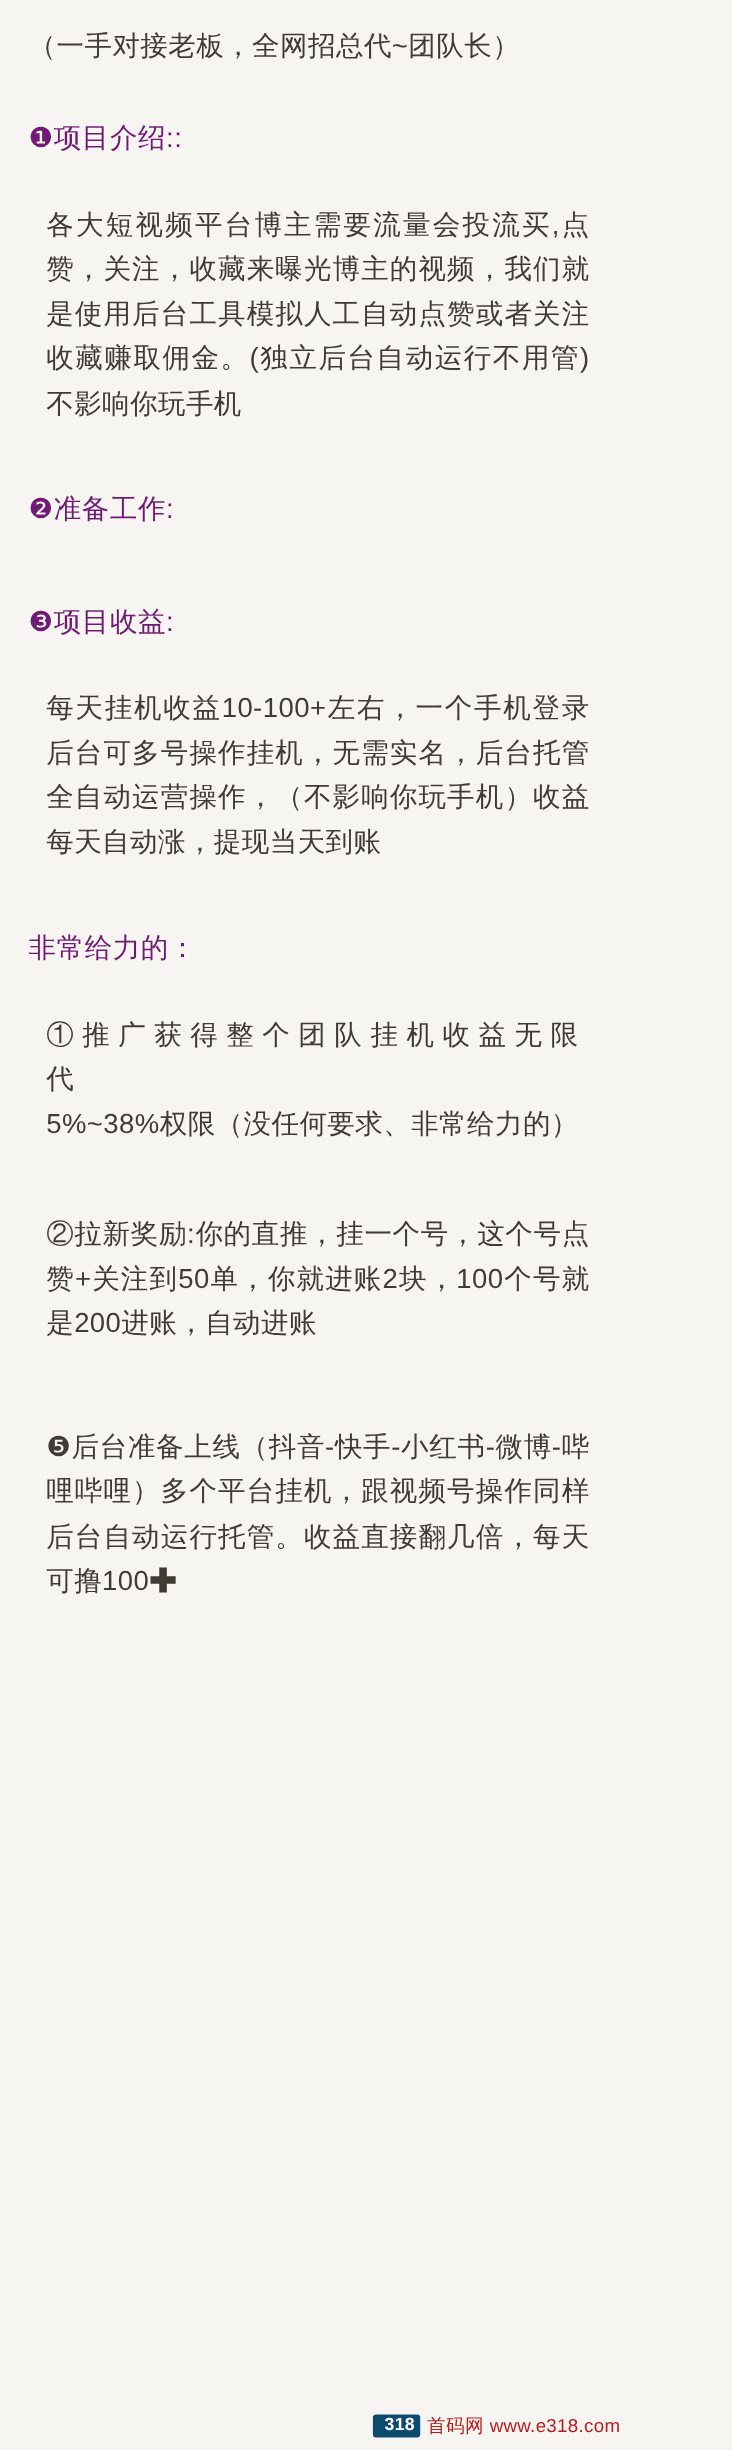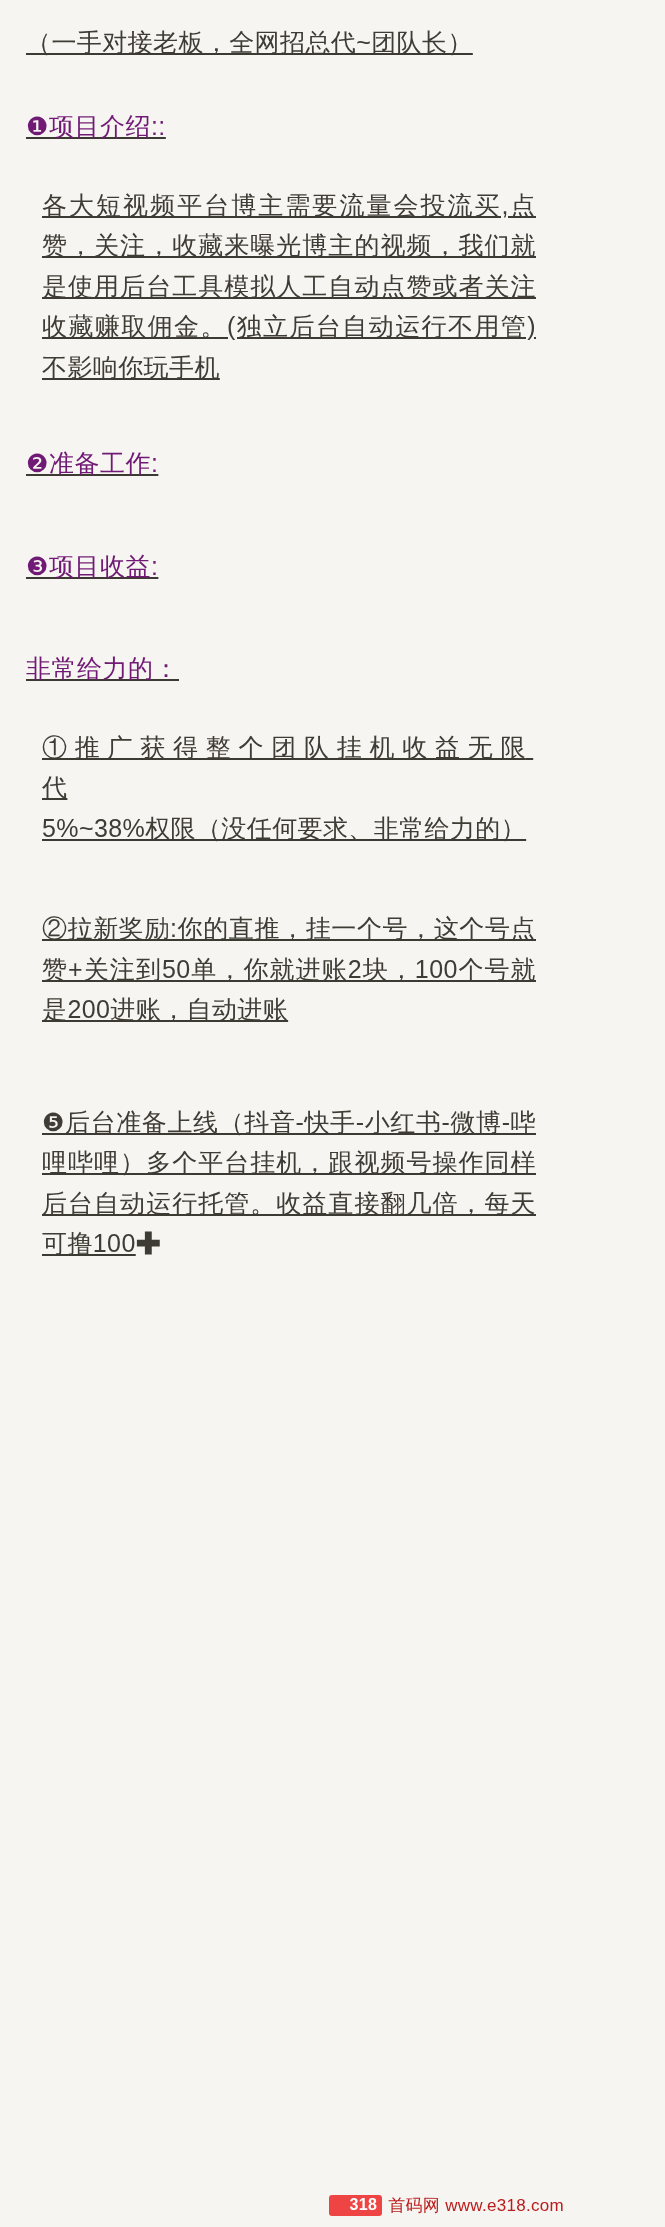--- a/index.html
+++ b/index.html
@@ -15,21 +15,20 @@
     position: relative;
     overflow: hidden;
   }
   .page {
     position: relative;
     width: 578px;
     height: 2227px;
     background: #f7f5f1;
     box-sizing: border-box;
     padding: 22px 26px 0 26px;
-    text-decoration: underline;
   }
   .content {
     font-size: 25px;
     line-height: 1.62;
     letter-spacing: 0.4px;
     color: #3f3b35;
   }
   .spacer-lg { height: 40px; }
   .spacer-md { height: 28px; }
   .spacer-sm { height: 16px; }
@@ -72,25 +71,25 @@
     bottom: 10px;
     display: flex;
     align-items: center;
     gap: 6px;
     font-size: 17px;
     color: #8e8a83;
     letter-spacing: 0.3px;
   }
   .wm-badge {
     display: inline-block;
-    background: #ef4444;
+    background: #0c4a6e;
     color: #ffffff;
     font-size: 16px;
     font-weight: bold;
-    padding: 2px 5px 3px 21px;
+    padding: 2px 5px 3px 11px;
     border-radius: 3px;
     line-height: 1;
   }
   .wm-text { color: #b91c1c; }
 </style>
 </head>
 <body>
 
 <div class="page">
   <div class="content">
@@ -105,20 +104,21 @@
 
     <div class="spacer-lg"></div>
 
     <p class="heading">❷准备工作:</p>
     <div class="spacer-sm"></div>
 
     <div class="spacer-lg"></div>
 
     <p class="heading">❸项目收益:</p>
     <div class="spacer-sm"></div>
+    <p class="body-block justify">每天挂机收益10-100+左右，一个手机登录后台可多号操作挂机，无需实名，后台托管全自动运营操作，（不影响你玩手机）收益每天自动涨，提现当天到账</p>
 
     <div class="spacer-lg"></div>
 
     <p class="heading">非常给力的：</p>
     <div class="spacer-sm"></div>
     <p class="body-block">① 推 广 获 得 整 个 团 队 挂 机 收 益 无 限 代
 5%~38%权限（没任何要求、非常给力的）</p>
 
     <div class="spacer-md"></div>
 

